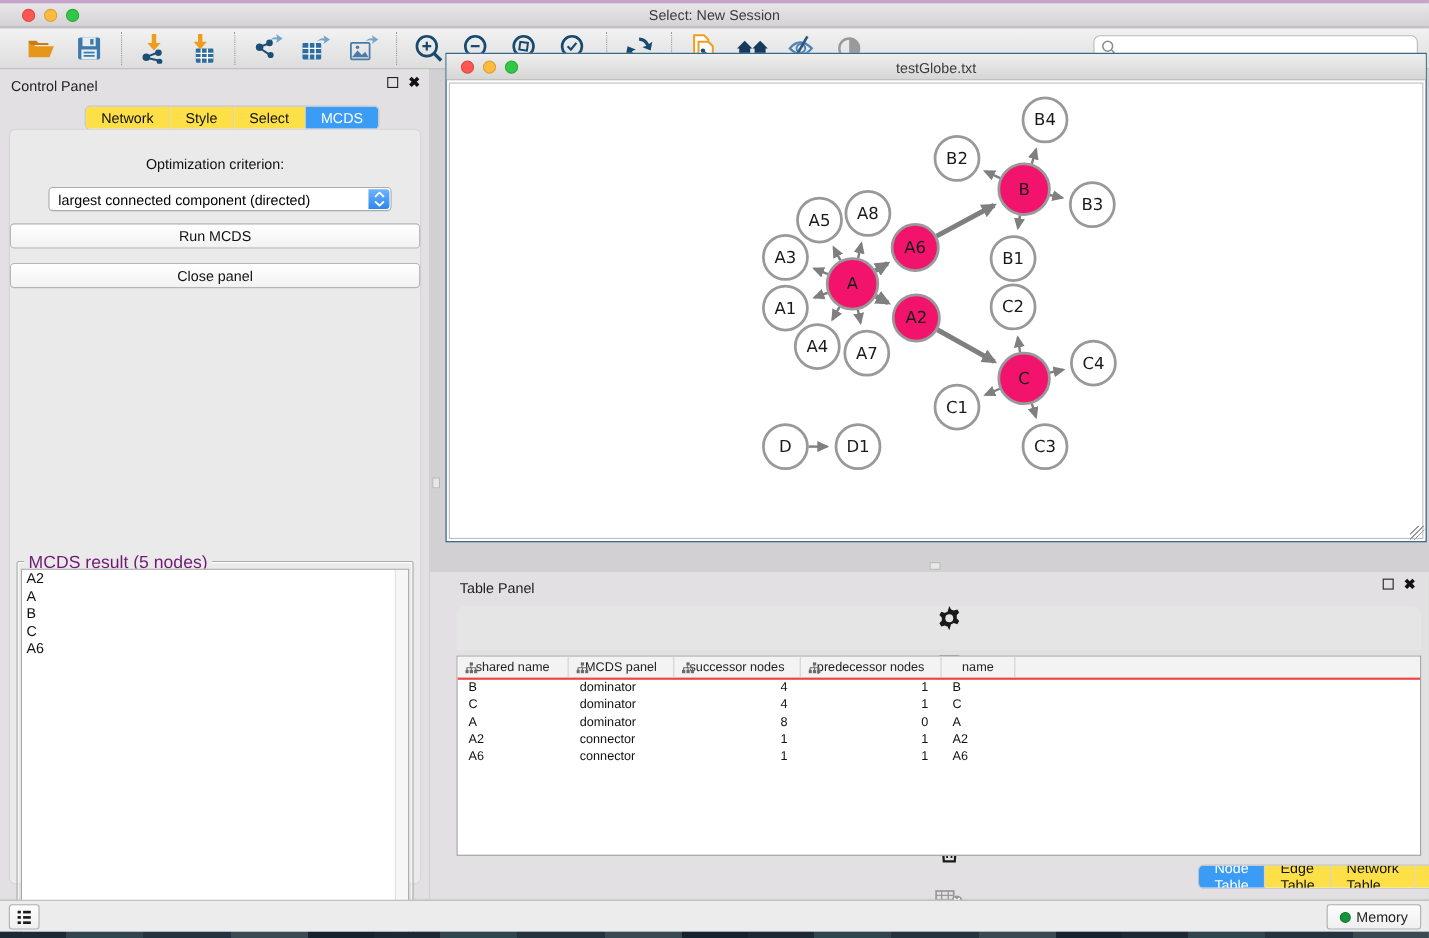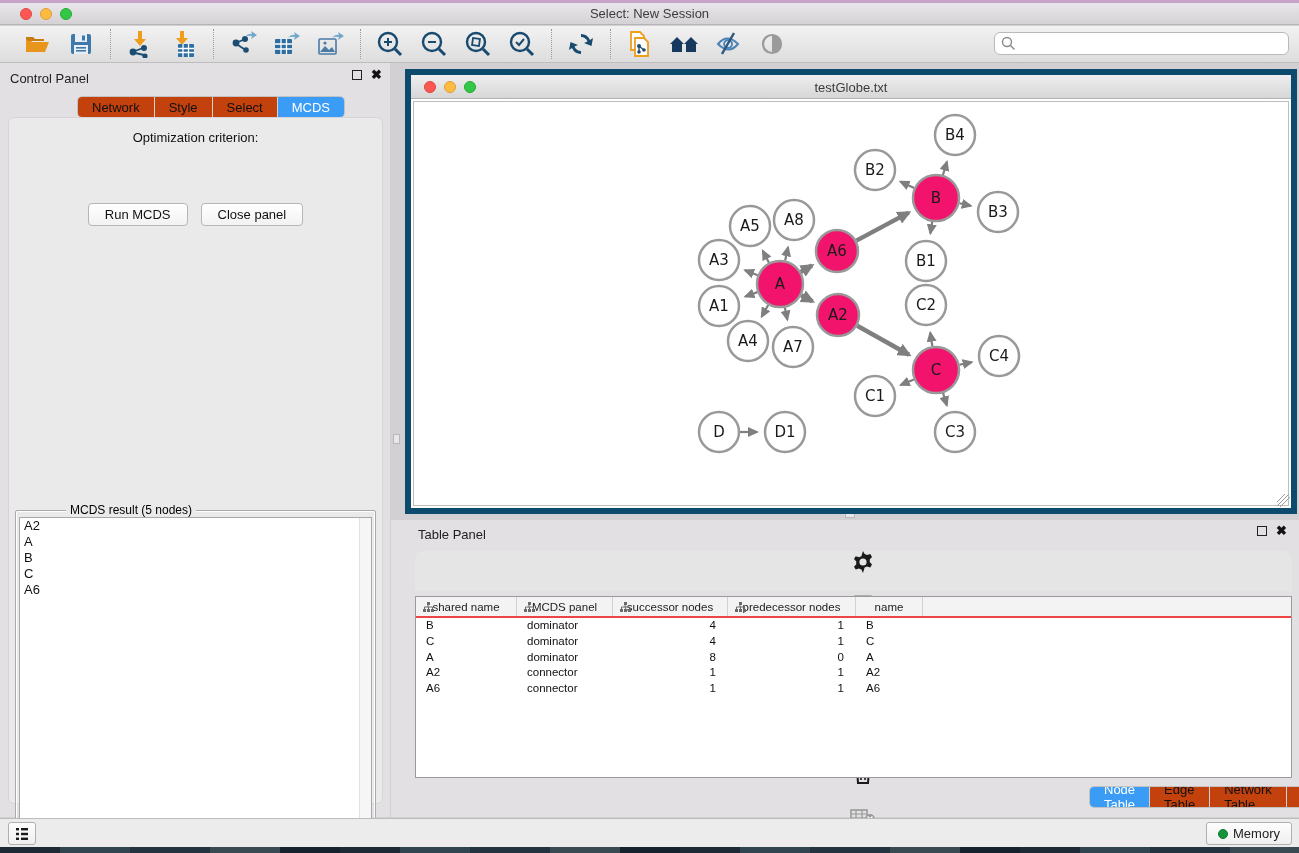--- a/index.html
+++ b/index.html
@@ -36,59 +36,59 @@
   
   .control-panel { position:absolute; left:0; top:63px; width:390px; height:754px; background:#e2e0e2; }
   .panel-header { position:relative; height:28px; font-size:13px; color:#222; padding:8px 0 0 10px; }
   .panel-header .hicons { position:absolute; right:8px; top:7px; display:flex; gap:9px; align-items:center; }
   .float-box { width:10px; height:10px; border:1.5px solid #222; display:inline-block; cursor:pointer; }
   .close-x { font-size:13px; font-weight:bold; color:#111; cursor:pointer; line-height:10px; }
 
   .seg-tabs { position:absolute; display:flex; border:1px solid #c2c2c2; border-radius:5px;
     overflow:hidden; background:#fff; height:22px; }
   .cp-tabs { left:77px; top:33px; }
-  .seg-tab { font-size:13px; color:#111; background:#c2410c; border-right:1px solid #d4d4d4;
+  .seg-tab { font-size:13px; color:#111; background:#fde047; border-right:1px solid #d4d4d4;
     display:flex; align-items:center; justify-content:center; padding:0 14px; cursor:pointer; }
   .seg-tab:last-child { border-right:none; }
   .seg-tab.active { background:#3b9cf6; color:#fff; }
 
   .cp-inner { position:absolute; left:8px; top:54px; width:375px; height:687px;
     background:#ebeaeb; border:1px solid #d6d4d6; border-radius:6px; }
-  .opt-label { margin-top:12px; text-align:center; font-size:13px; color:#111; }
+  .opt-label { margin-top:24px; text-align:center; font-size:13px; color:#111; }
   .criterion { position:absolute; left:35px; top:52px; width:312px; height:22px;
     background:#fff; border:1px solid #ababab; border-radius:4px; font-size:13px;
     display:flex; align-items:center; padding-left:8px; cursor:pointer; }
   .criterion .stepper { position:absolute; right:1px; top:1px; bottom:1px; width:19px;
     background:linear-gradient(#6cb5f9,#2e87ee); border-radius:0 3px 3px 0;
     display:flex; flex-direction:column; align-items:center; justify-content:center; color:#fff; }
   .stepper svg { display:block; }
-  .cp-buttons { position:absolute; left:0; top:85px; width:100%; display:flex; justify-content:center; gap:13px; }
+  .cp-buttons { position:absolute; left:0; top:85px; width:100%; display:flex; justify-content:flex-start; gap:13px;flex-direction:column; }
   .btn { background:linear-gradient(#ffffff,#f2f2f2); border:1px solid #b6b6b6; border-radius:4px;
     font-size:13px; color:#111; height:23px; padding:0 16px; cursor:pointer;
     font-family:"Liberation Sans", sans-serif; }
 
   .result-box { position:absolute; left:6px; top:392px; width:361px; height:345px;
     border:1px solid #aaa; border-radius:2px; box-shadow:inset 0 0 0 1px #fdfdfd; }
   .result-legend { position:absolute; left:6px; top:-8px; background:#ebeaeb; padding:0 4px;
-    font-size:12px; color:#000000;margin-left:44px; }
+    font-size:16px; color:#701a75; }
   .result-list { position:absolute; left:3px; top:6px; right:3px; bottom:3px;
     background:#fff; border:1px solid #a8a8a8; font-size:13px; color:#111; overflow:hidden; }
   .result-list .item { height:16px; line-height:16px; padding-left:4px; cursor:default; }
   .result-scroll { position:absolute; right:0; top:0; bottom:0; width:12px;
     background:#f6f6f6; border-left:1px solid #e2e2e2; }
 
   
   .vgrip { position:absolute; left:393px; top:434px; width:7px; height:10px;
     background:#e8e8e8; border:1px solid #b8b8b8; }
   .hgrip { position:absolute; left:845px; top:511px; width:10px; height:7px;
     background:#e8e8e8; border:1px solid #b8b8b8; }
 
   
-  .net-window { position:absolute; left:405px; top:69px; width:892px; height:445px;
-    background:#fff; border:6px solid #0c4a6e; }
+  .net-window { position:absolute; left:405px; top:48px; width:892px; height:445px;
+    background:#fff; border:1px solid #0c4a6e; }
   .net-titlebar { position:relative; height:24px;
     background:linear-gradient(#efefef,#d6d6d6); border-bottom:1px solid #b2b2b2; }
   .net-titlebar .traffic { left:13px; top:6px; }
   .net-titlebar .title-text { top:5px; }
   .net-content { position:absolute; left:2px; top:26px; right:2px; bottom:2px;
     background:#fff; border:1px solid #bdbdbd; }
   .net-content svg { display:block; }
   .resize-grip { position:absolute; right:1px; bottom:1px; width:13px; height:13px;
     background:
       linear-gradient(135deg, transparent 0 5px, #9a9a9a 5px 6px, transparent 6px 8px, #9a9a9a 8px 9px, transparent 9px 11px, #9a9a9a 11px 12px, transparent 12px); }
@@ -303,20 +303,31 @@
     </span>
   </div>
   <div class="seg-tabs cp-tabs" id="cp-tabs">
       <div class="seg-tab">Network</div>
       <div class="seg-tab">Style</div>
       <div class="seg-tab">Select</div>
       <div class="seg-tab active">MCDS</div>
     </div>
   <div class="cp-inner">
     <div class="opt-label">Optimization criterion:</div>
+    <div class="criterion">
+      <span>largest connected component (directed)</span>
+      <span class="stepper">
+        <svg width="10" height="6" viewBox="0 0 10 6">
+            <path d="M1 5 L5 1 L9 5" fill="none" stroke="#fff" stroke-width="1.6"></path>
+          </svg>
+        <svg width="10" height="6" viewBox="0 0 10 6" style="margin-top:2px">
+            <path d="M1 1 L5 5 L9 1" fill="none" stroke="#fff" stroke-width="1.6"></path>
+          </svg>
+      </span>
+    </div>
     <div class="cp-buttons">
       <button class="btn">Run MCDS</button>
       <button class="btn">Close panel</button>
     </div>
     <div class="result-box">
       <span class="result-legend">MCDS result (5 nodes)</span>
       <div class="result-list" id="result-list">
         <div class="result-scroll"></div>
       <div class="item">A2</div>
           <div class="item">A</div>

